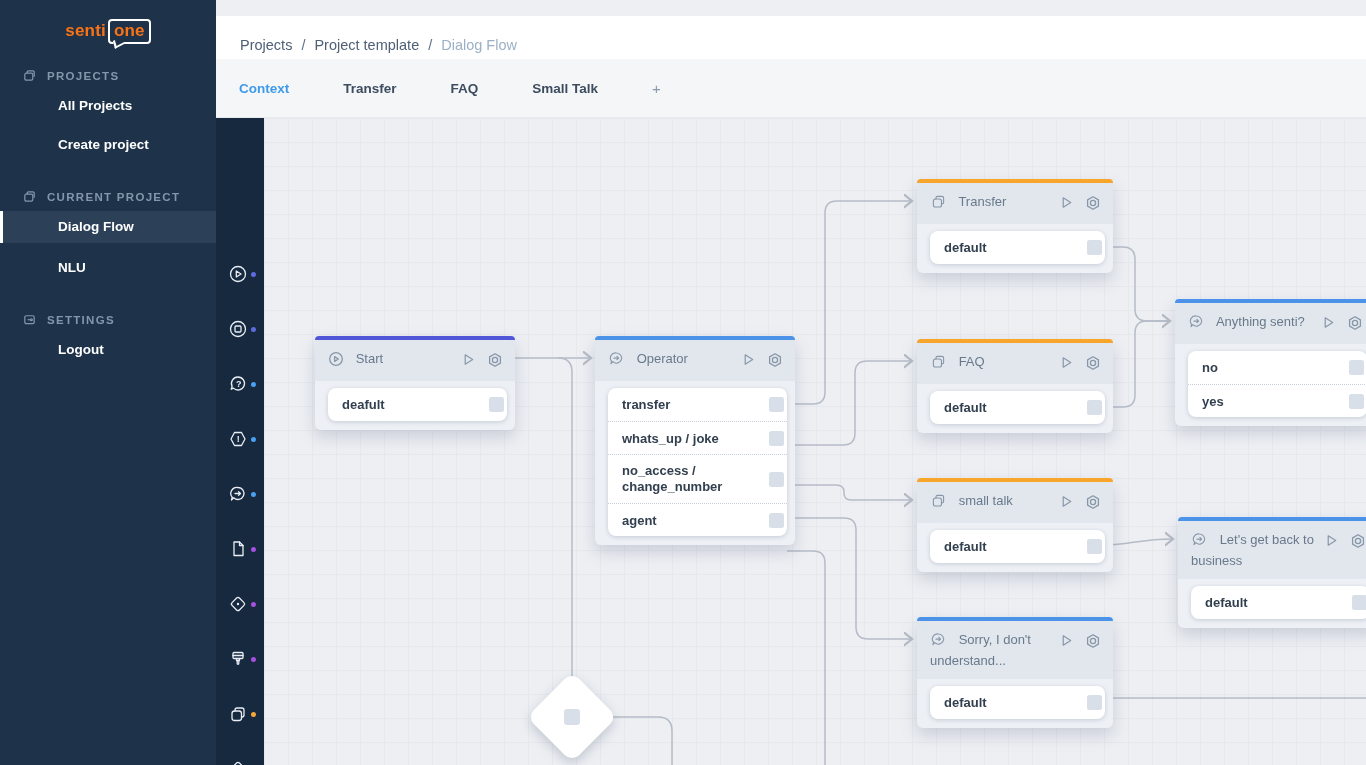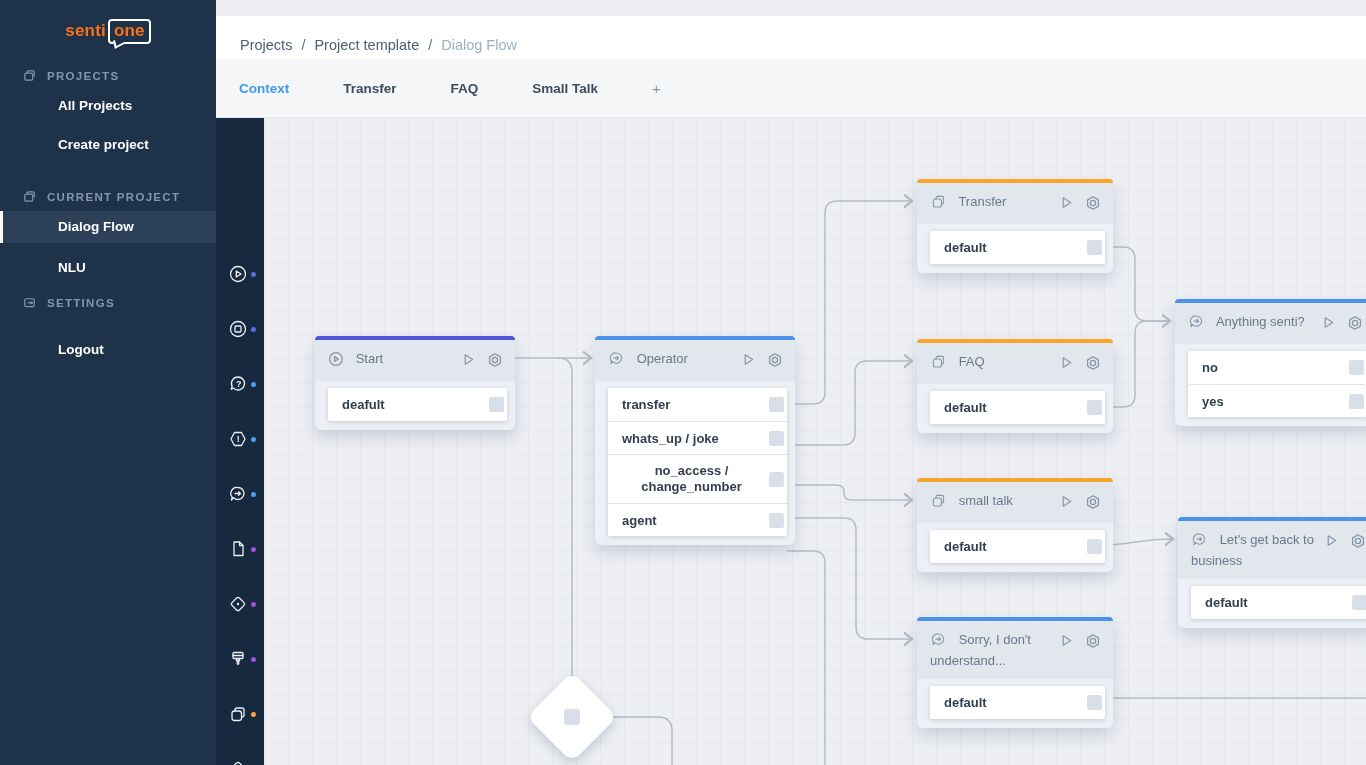--- a/index.html
+++ b/index.html
@@ -46,23 +46,23 @@
   #edges path { fill:none; stroke:#b5bcc7; stroke-width:1.5; }
 
   .node { position:absolute; border-radius:6px; background:#edf0f5; box-shadow:0 7px 16px rgba(110,122,142,.28); }
   .bar { height:4px; border-radius:6px 6px 0 0; }
   .hd { position:relative; display:block; background:#e2e7ee; padding:10px 56px 10px 13px; line-height:17px; color:#68798c; font-size:13px; }
   .hd .hicon { display:inline-block; vertical-align:-4px; margin-right:8px; }
   .hd .hicon svg, .btns svg { stroke:#8897a8; fill:none; stroke-width:1.3; stroke-linecap:round; stroke-linejoin:round; }
   .btns { position:absolute; right:12px; top:12px; display:flex; gap:11px; }
   .hbtn { cursor:pointer; line-height:0; }
   .bd { padding:7px 8px 9px 13px; }
-  .card { background:#ffffff; border-radius:2px; box-shadow:0 1px 4px rgba(120,132,152,.35); }
+  .card { background:#ffffff; border-radius:8px; box-shadow:0 1px 4px rgba(120,132,152,.35); }
   .rw { position:relative; min-height:33px; display:flex; align-items:center; padding:0 26px 0 14px; font-size:13px; font-weight:700; color:#313f4e; }
-  .rw + .rw { border-top:1px dotted #c6cfda;text-align:center; }
+  .rw + .rw { border-top:1px dotted #c6cfda; }
   .rw.tall { padding-top:8px; padding-bottom:8px; line-height:16px; }
   .port { position:absolute; right:3px; top:50%; margin-top:-7.5px; width:15px; height:15px; border-radius:2.5px; background:#d9dfe9; }
 
   .diamond { position:absolute; left:276px; top:567px; width:64px; height:64px; background:#ffffff; border-radius:10px; transform:rotate(45deg); box-shadow:3px 3px 12px rgba(110,122,142,.35); }
   .diamond-core { position:absolute; left:300px; top:591px; width:16px; height:16px; border-radius:3px; background:#d9dfe9; }
 </style>
 </head>
 <body>
 
 <div id="sidebar">
@@ -83,21 +83,21 @@
   <div class="nav-section" style="top:189px">
     <svg width="15" height="15" viewBox="0 0 16 16" fill="none" stroke-width="1.3">
         <rect x="3" y="5.5" width="8.5" height="7.5" rx="1.5"></rect>
         <path d="M5.5 5.5 V4.4 A1.4 1.4 0 0 1 6.9 3 H11.6 A1.4 1.4 0 0 1 13 4.4 V9.2"></path>
       </svg>
     <span>CURRENT PROJECT</span>
   </div>
   <div class="nav-item active" style="top:211px">Dialog Flow</div>
   <div class="nav-item" style="top:252px">NLU</div>
 
-  <div class="nav-section" style="top:295px">
+  <div class="nav-section" style="top:312px">
     <svg width="15" height="15" viewBox="0 0 16 16" fill="none" stroke-width="1.3">
         <rect x="3" y="4" width="10" height="8.5" rx="1.5"></rect>
         <path d="M6 8.2 H8.4"></path>
         <circle cx="10" cy="8.2" r="1"></circle>
       </svg>
     <span>SETTINGS</span>
   </div>
   <div class="nav-item" style="top:334px">Logout</div>
 </div>
 

